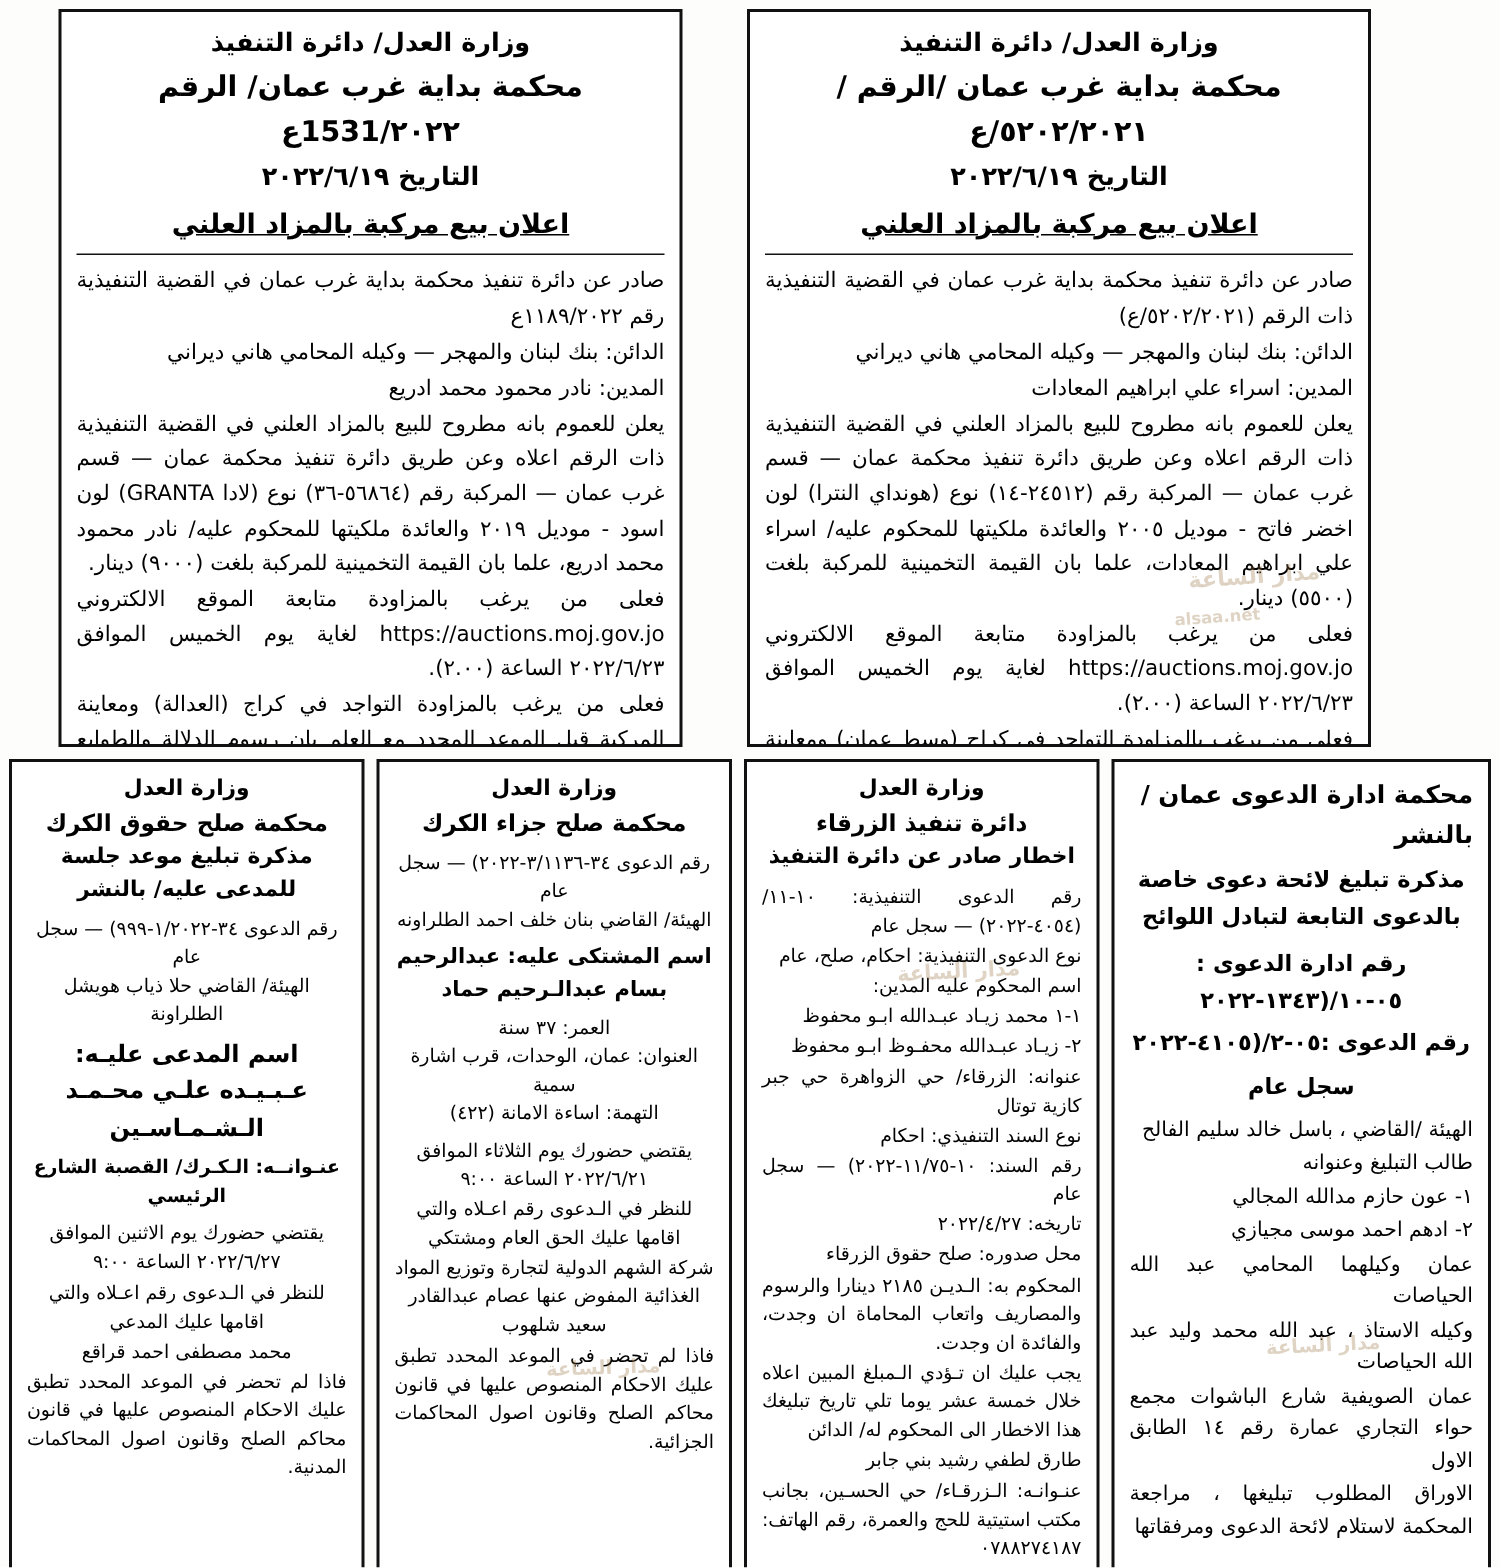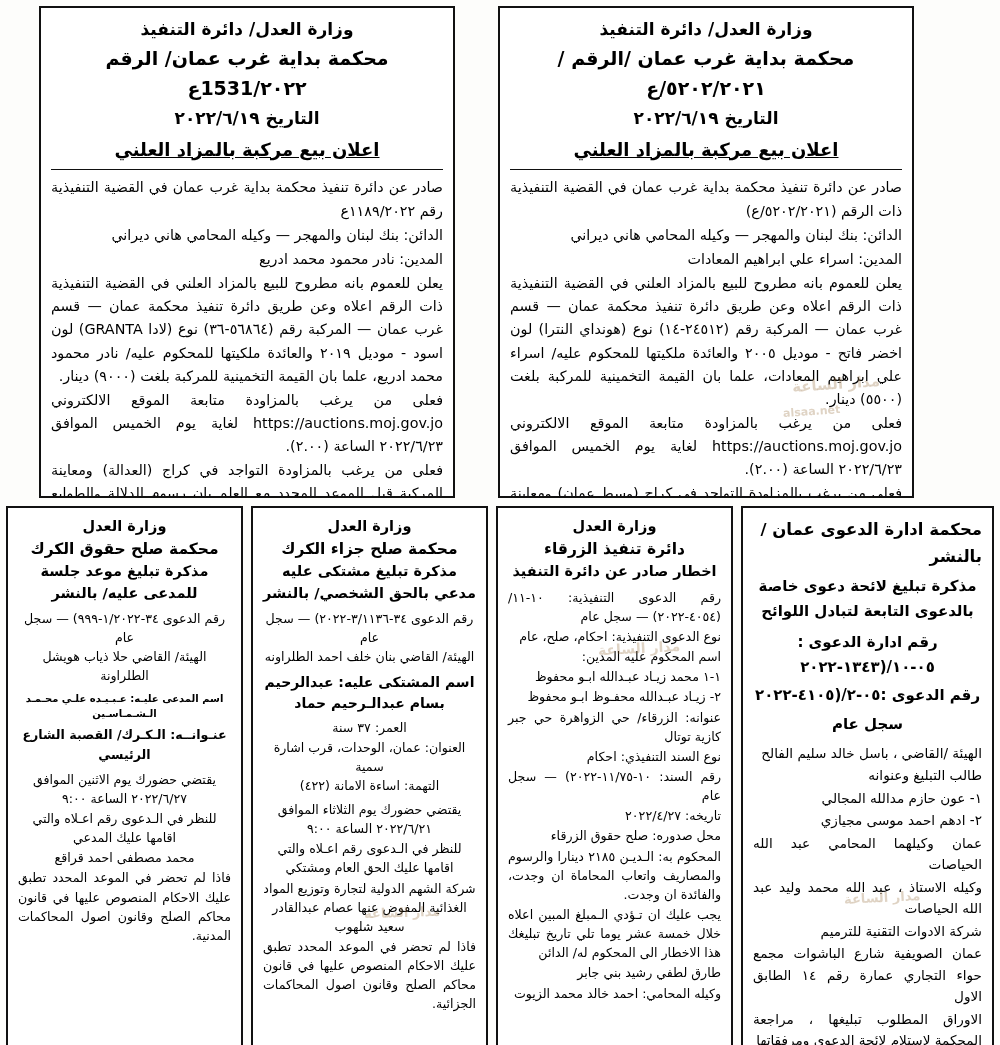--- a/index.html
+++ b/index.html
@@ -150,35 +150,34 @@
   <div class="row-bottom">
 
     <div class="notice n3">
       <div class="hdr-sm">
         <div class="a">وزارة العدل</div>
         <div class="b">محكمة صلح حقوق الكرك</div>
         <div class="c">مذكرة تبليغ موعد جلسة للمدعى عليه/ بالنشر</div>
       </div>
       <div class="small-txt center" style="margin-top:4px">رقم الدعوى ٣٤-١/٢٠٢٢-٩٩٩) — سجل عام</div>
       <div class="small-txt center">الهيئة/ القاضي حلا ذياب هويشل الطلراونة</div>
-      <div class="small-txt center bold" style="font-size:10px;margin-top:6px">اسم المدعى عليـه: عـبـيـده علـي محـمـد الـشـمـاسـين</div>
+      <div class="small-txt center bold" style="font-size:16px;margin-top:6px">اسم المدعى عليـه: عـبـيـده علـي محـمـد الـشـمـاسـين</div>
       <div class="small-txt center bold" style="margin-top:4px">عنـوانــه: الـكـرك/ القصبة الشارع الرئيسي</div>
       <div class="small-txt" style="margin-top:6px">
         <p class="center">يقتضي حضورك يوم الاثنين الموافق ٢٠٢٢/٦/٢٧ الساعة ٩:٠٠</p>
         <p class="center">للنظر في الـدعوى رقم اعـلاه والتي اقامها عليك المدعي</p>
         <p class="center">محمد مصطفى احمد قراقع</p>
         <p>فاذا لم تحضر في الموعد المحدد تطبق عليك الاحكام المنصوص عليها في قانون محاكم الصلح وقانون اصول المحاكمات المدنية.</p>
       </div>
     </div>
 
     <div class="notice n4">
       <div class="hdr-sm">
         <div class="a">وزارة العدل</div>
         <div class="b">محكمة صلح جزاء الكرك</div>
-        <div class="c">مذكرة تبليغ مشتكى عليه مدعي بالحق الشخصي/ بالنشر</div>
       </div>
       <div class="small-txt center" style="margin-top:4px">رقم الدعوى ٣٤-٣/١١٣٦-٢٠٢٢) — سجل عام</div>
       <div class="small-txt center">الهيئة/ القاضي بنان خلف احمد الطلراونه</div>
       <div class="small-txt center emph" style="margin-top:6px">اسم المشتكى عليه: عبدالرحيم بسام عبدالـرحيم حماد</div>
       <div class="small-txt center" style="margin-top:4px">العمر: ٣٧ سنة</div>
       <div class="small-txt center">العنوان: عمان، الوحدات، قرب اشارة سمية</div>
       <div class="small-txt center">التهمة: اساءة الامانة (٤٢٢)</div>
       <div class="small-txt" style="margin-top:5px">
         <p class="center">يقتضي حضورك يوم الثلاثاء الموافق ٢٠٢٢/٦/٢١ الساعة ٩:٠٠</p>
         <p class="center">للنظر في الـدعوى رقم اعـلاه والتي اقامها عليك الحق العام ومشتكي</p>
@@ -200,20 +199,21 @@
         <p>١-١ محمد زيـاد عبـدالله ابـو محفوظ</p>
         <p>٢- زيـاد عبـدالله محفـوظ ابـو محفوظ</p>
         <p>عنوانه: الزرقاء/ حي الزواهرة حي جبر كازية توتال</p>
         <p>نوع السند التنفيذي: احكام</p>
         <p>رقم السند: ١٠-١١/٧٥-٢٠٢٢) — سجل عام</p>
         <p>تاريخه: ٢٠٢٢/٤/٢٧</p>
         <p>محل صدوره: صلح حقوق الزرقاء</p>
         <p>المحكوم به: الـديـن ٢١٨٥ دينارا والرسوم والمصاريف واتعاب المحاماة ان وجدت، والفائدة ان وجدت.</p>
         <p>يجب عليك ان تـؤدي الـمبلغ المبين اعلاه خلال خمسة عشر يوما تلي تاريخ تبليغك هذا الاخطار الى المحكوم له/ الدائن</p>
         <p>طارق لطفي رشيد بني جابر</p>
+        <p>عنـوانـه: الـزرقـاء/ حي الحسـين، بجانب مكتب استيتية للحج والعمرة، رقم الهاتف: ٠٧٨٨٢٧٤١٨٧</p>
         <p>وكيله المحامي: احمد خالد محمد الزيوت</p>
 
       </div>
 
     </div>
 
     <div class="notice n6">
       <div class="head-block">
         <div class="big">محكمة ادارة الدعوى عمان /بالنشر</div>
         <div style="margin-top:4px">مذكرة تبليغ لائحة دعوى خاصة بالدعوى التابعة لتبادل اللوائح</div>
@@ -221,21 +221,20 @@
         <div style="margin-top:4px">رقم الدعوى :٠٥-٢/(٤١٠٥-٢٠٢٢</div>
         <div style="margin-top:4px">سجل عام</div>
       </div>
       <div class="mid" style="margin-top:6px">
         <p>الهيئة /القاضي ، باسل خالد سليم الفالح</p>
         <p>طالب التبليغ وعنوانه</p>
         <p>١- عون حازم مدالله المجالي</p>
         <p>٢- ادهم احمد موسى مجيازي</p>
         <p>عمان وكيلهما المحامي عبد الله الحياصات</p>
         <p>وكيله الاستاذ ، عبد الله محمد وليد عبد الله الحياصات</p>
-        <p>شركة الادوات التقنية للترميم</p>
         <p>عمان الصويفية شارع الباشوات مجمع حواء التجاري عمارة رقم ١٤ الطابق الاول</p>
         <p>الاوراق المطلوب تبليغها ، مراجعة المحكمة لاستلام لائحة الدعوى ومرفقاتها</p>
       </div>
     </div>
   </div>
 
   <div class="watermark wm1">مدار الساعة</div>
   <div class="watermark wm2 wm-sub">alsaa.net</div>
   <div class="watermark wm3">مدار الساعة</div>
   <div class="watermark wm4">مدار الساعة</div>

